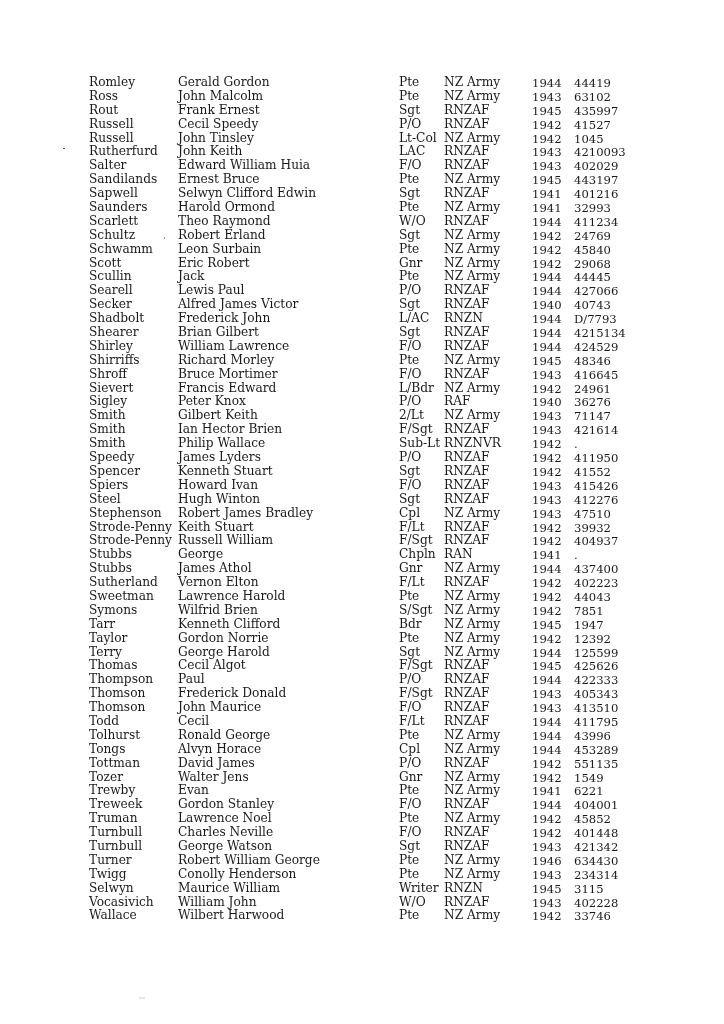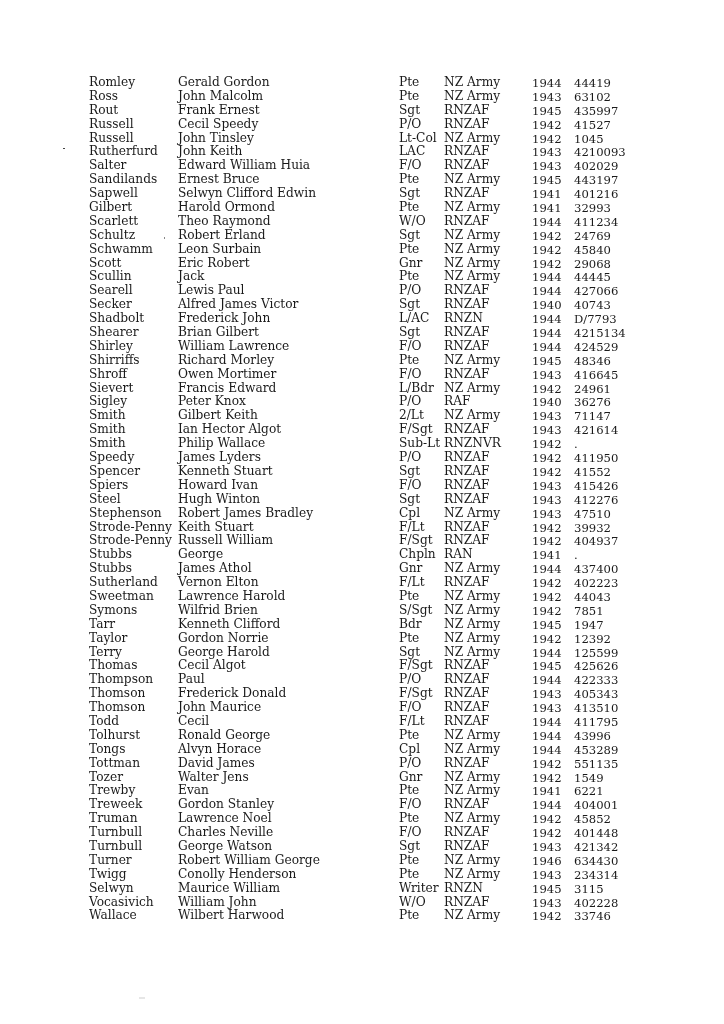--- a/index.html
+++ b/index.html
@@ -94,21 +94,21 @@
       </div>
       <div class="row">
         <span class="c-surname">Sapwell</span>
         <span class="c-given">Selwyn Clifford Edwin</span>
         <span class="c-rank">Sgt</span>
         <span class="c-service">RNZAF</span>
         <span class="c-year">1941</span>
         <span class="c-number">401216</span>
       </div>
       <div class="row">
-        <span class="c-surname">Gilbert</span>
+        <span class="c-surname">Saunders</span>
         <span class="c-given">Harold Ormond</span>
         <span class="c-rank">Pte</span>
         <span class="c-service">NZ Army</span>
         <span class="c-year">1941</span>
         <span class="c-number">32993</span>
       </div>
       <div class="row">
         <span class="c-surname">Scarlett</span>
         <span class="c-given">Theo Raymond</span>
         <span class="c-rank">W/O</span>
@@ -191,21 +191,21 @@
       <div class="row">
         <span class="c-surname">Shirriffs</span>
         <span class="c-given">Richard Morley</span>
         <span class="c-rank">Pte</span>
         <span class="c-service">NZ Army</span>
         <span class="c-year">1945</span>
         <span class="c-number">48346</span>
       </div>
       <div class="row">
         <span class="c-surname">Shroff</span>
-        <span class="c-given">Owen Mortimer</span>
+        <span class="c-given">Bruce Mortimer</span>
         <span class="c-rank">F/O</span>
         <span class="c-service">RNZAF</span>
         <span class="c-year">1943</span>
         <span class="c-number">416645</span>
       </div>
       <div class="row">
         <span class="c-surname">Sievert</span>
         <span class="c-given">Francis Edward</span>
         <span class="c-rank">L/Bdr</span>
         <span class="c-service">NZ Army</span>
@@ -223,21 +223,21 @@
       <div class="row">
         <span class="c-surname">Smith</span>
         <span class="c-given">Gilbert Keith</span>
         <span class="c-rank">2/Lt</span>
         <span class="c-service">NZ Army</span>
         <span class="c-year">1943</span>
         <span class="c-number">71147</span>
       </div>
       <div class="row">
         <span class="c-surname">Smith</span>
-        <span class="c-given">Ian Hector Algot</span>
+        <span class="c-given">Ian Hector Brien</span>
         <span class="c-rank">F/Sgt</span>
         <span class="c-service">RNZAF</span>
         <span class="c-year">1943</span>
         <span class="c-number">421614</span>
       </div>
       <div class="row">
         <span class="c-surname">Smith</span>
         <span class="c-given">Philip Wallace</span>
         <span class="c-rank">Sub-Lt</span>
         <span class="c-service">RNZNVR</span>

